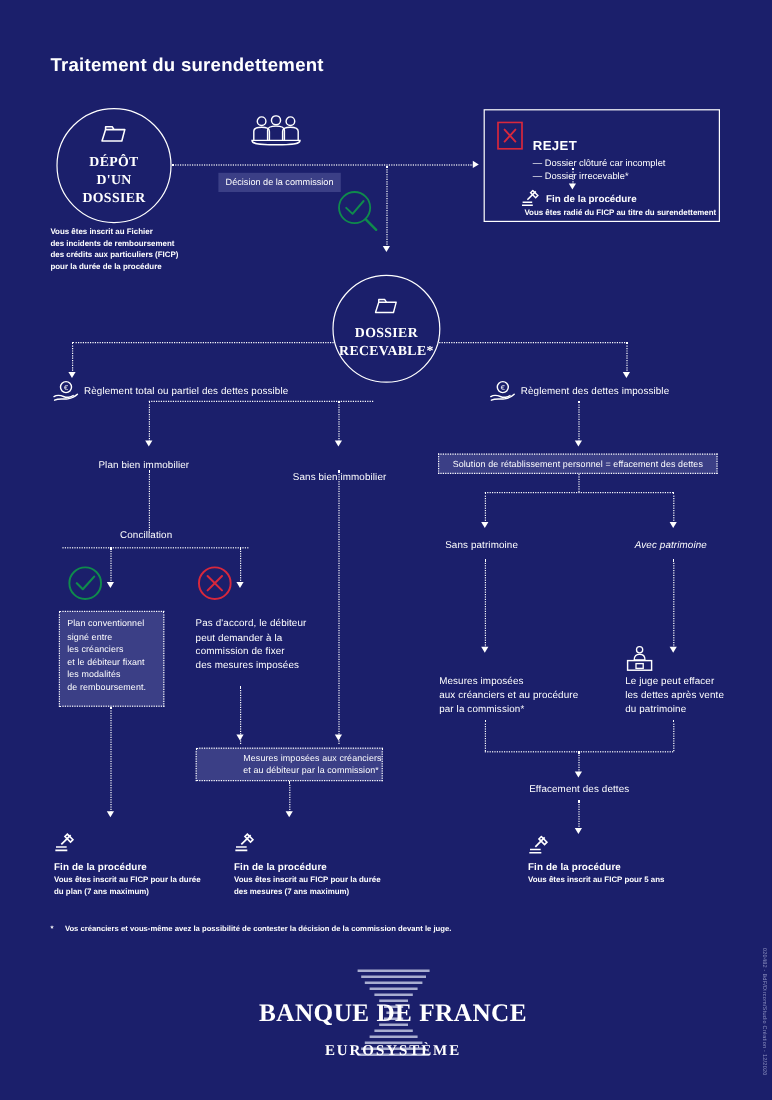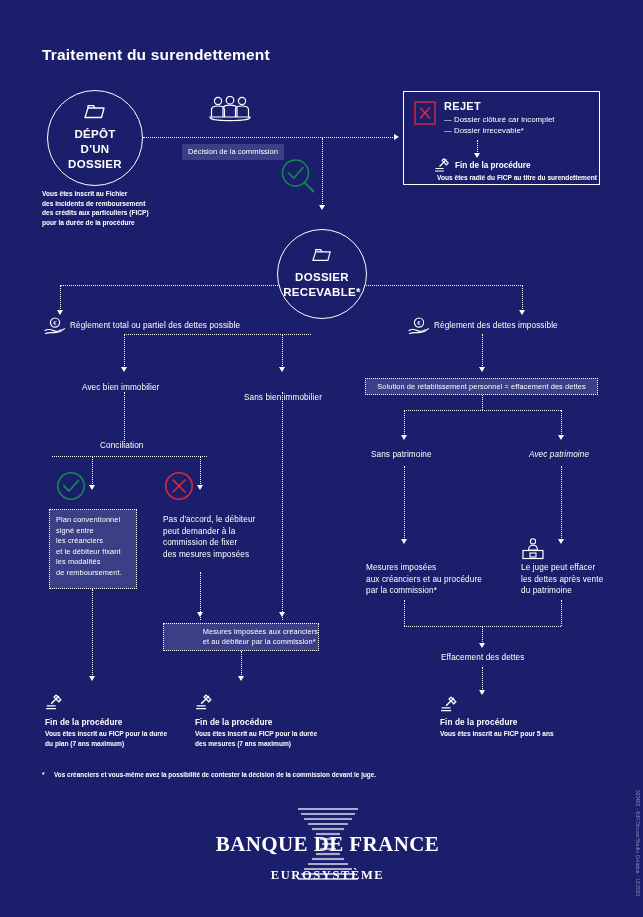--- a/index.html
+++ b/index.html
@@ -41,20 +41,21 @@
     align-items: center;
     justify-content: center;
     text-align: center;
     box-sizing: border-box;
   }
   .circle .c-lines {
     font-size: 11.5px;
     font-weight: bold;
     line-height: 15px;
     letter-spacing: .3px;
+    font-family: Liberation Serif, serif;
   }
   .folder-ico { margin-bottom: 4px; display:block; }
 
   
   .cap {
     font-size: 6.6px;
     line-height: 9.6px;
     font-weight: bold;
     color: #ffffff;
     letter-spacing: 0px;
@@ -85,20 +86,21 @@
   .rejet {
     border: 1.2px solid #ffffff;
     box-sizing: border-box;
     padding: 8px 10px;
   }
   .rejet-title {
     font-size: 11px;
     font-weight: bold;
     letter-spacing: .3px;
     margin-bottom: 2px;
+    margin-top: 16px;
   }
   .rejet-li {
     font-size: 7.8px;
     line-height: 11px;
     white-space: nowrap;
   }
   .rejet-li .dash { display:inline-block; width: 10px; }
 
   
   .vline {
@@ -278,21 +280,21 @@
     </svg>
   </div>
   <div class="abs lbl" style="left:70px; top:320px;">Règlement total ou partiel des dettes possible</div>
 
   <div class="abs hline" style="left:124px; top:334px; width:187px;"></div>
   <div class="abs vline" style="left:124px; top:334px; height:34px;"></div>
   <div class="abs vline" style="left:282px; top:334px; height:34px;"></div>
   <div class="abs arrow-d" style="left:120.5px; top:367px;"></div>
   <div class="abs arrow-d" style="left:278.5px; top:367px;"></div>
 
-  <div class="abs lbl" style="left:82px; top:382px;">Avec bien immobilier</div>
+  <div class="abs lbl" style="left:82px; top:382px;">Plan bien immobilier</div>
   <div class="abs lbl" style="left:244px; top:392px;">Sans bien immobilier</div>
 
   <div class="abs" style="left:408px; top:317px;">
     <svg width="22" height="18" viewBox="0 0 22 18">
       <circle cx="11" cy="5.6" r="4.6" fill="none" stroke="#fff" stroke-width="1.2"></circle>
       <text x="11" y="8" font-size="6" fill="#fff" text-anchor="middle" font-family="Liberation Sans, sans-serif">€</text>
       <path d="M1 13.5 C4 11.6 7 12.6 9.4 13.6 C11.5 14.5 15 14.2 17 12.6" fill="none" stroke="#fff" stroke-width="1.2" stroke-linecap="round"></path>
       <path d="M1.5 16.5 C5 14.8 9 16 12.5 15.4 C15.5 14.9 18.5 13.6 20.5 11.6" fill="none" stroke="#fff" stroke-width="1.2" stroke-linecap="round"></path>
     </svg>
   </div>

